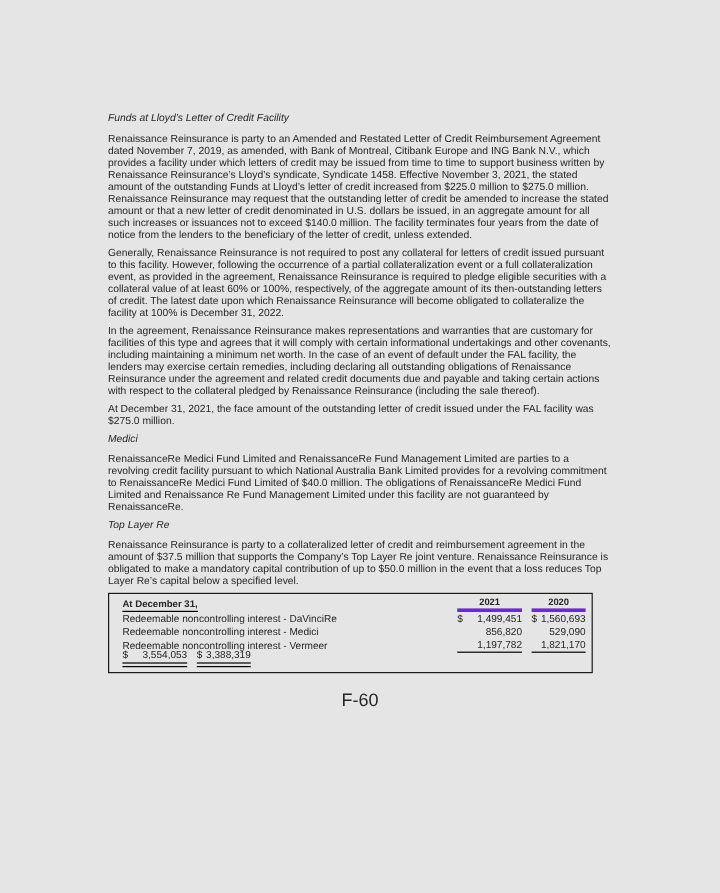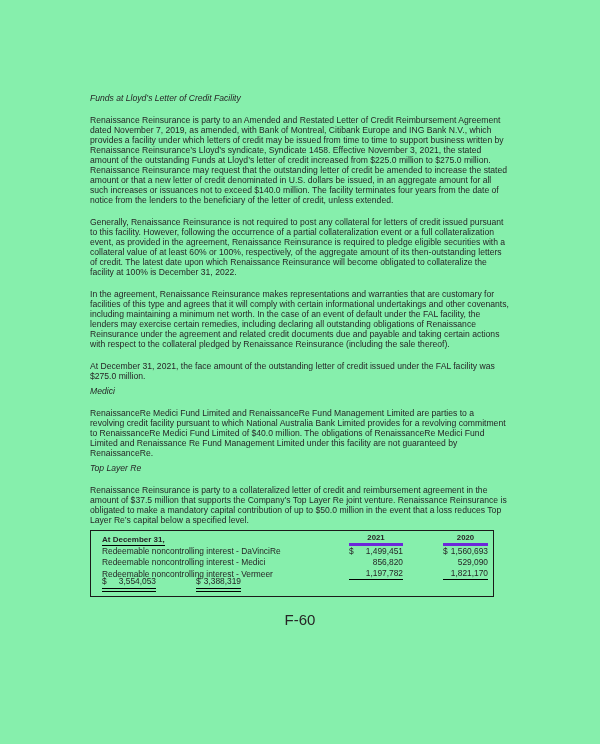--- a/index.html
+++ b/index.html
@@ -6,53 +6,52 @@
   html, body { background: #ffffff; }
   body {
     width: 600px; height: 744px;
     font-family: "Liberation Sans", sans-serif;
     color: #262626;
     overflow: hidden;
   }
   .page {
     width: 600px; height: 744px;
     padding: 93px 90px 0 90px;
-    background: #86efac;
+    background: #e5e5e5;
   }
   .h-italic {
     font-style: italic;
     font-size: 8.6px;
     line-height: 10px;
     margin: 0 0 7px 0;
   }
   p.body {
     font-size: 8.6px;
     line-height: 10px;
-    margin: 12px 0 5px 0;
+    margin: 0 0 5px 0;
   }
   .note-heading {
     font-weight: bold;
     font-size: 9px;
     line-height: 11px;
     letter-spacing: 0.1px;
     margin: 22px 0 4px 0;
   }
   
   .fin-table {
     width: 404px;
     margin-top: 3px;
     border: 1px solid #1a1a1a;
     padding: 3px 5px 4px 11px;
     font-size: 8.4px;
   }
   .trow {
     display: flex;
     align-items: flex-end;
     height: 11.5px;
-    gap: 32px;
   }
   .tlabel { flex: 1; line-height: 9.5px; padding-bottom: 1px; }
   .tlabel.indent { padding-left: 9px; }
   .hdr-label-inner {
     font-weight: bold;
     font-size: 8px;
     border-bottom: 1px solid #000;
     padding-bottom: 0.5px;
   }
   .vcell {

